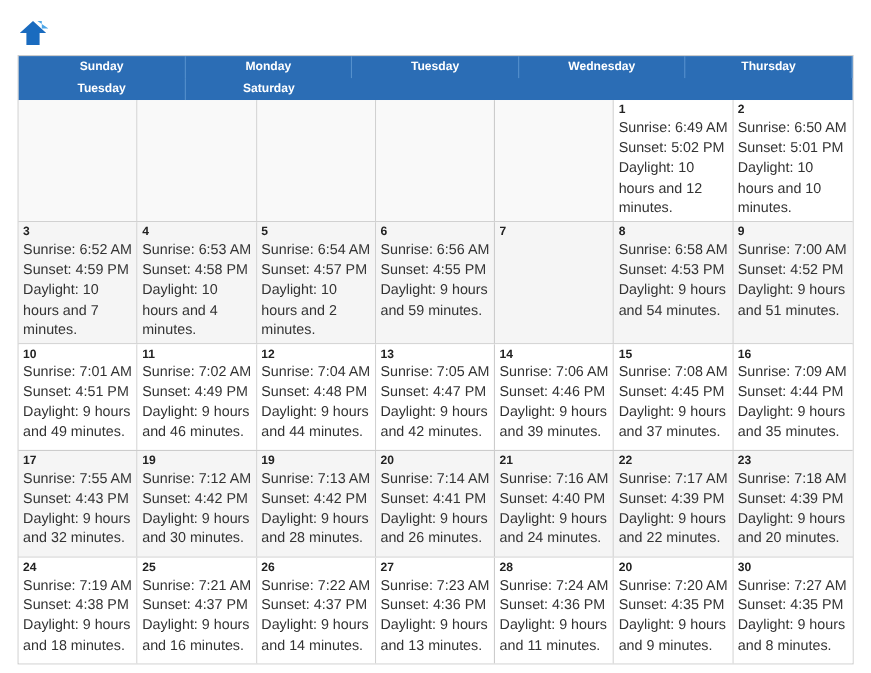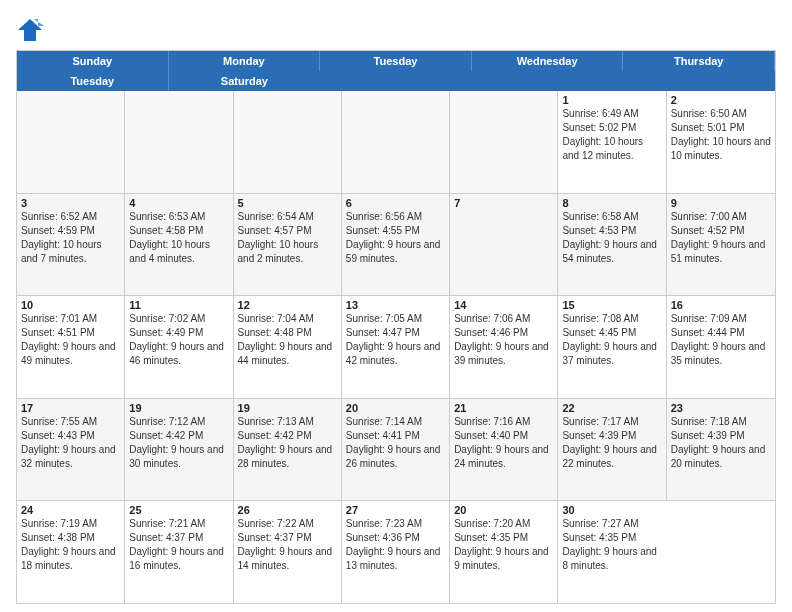--- a/index.html
+++ b/index.html
@@ -105,21 +105,21 @@
     .cal-cell:last-child { border-right: none; }
     .cal-cell.empty { background: #f9f9f9; }
     .cal-cell.alt-row { background: #f5f5f5; }
     .day-num {
       font-size: 11px;
       font-weight: bold;
       display: block;
       margin-bottom: 1px;
     }
     .day-info {
-      font-size: 10px;
+      font-size: 13px;
       line-height: 1.4;
       color: #333;
     }
   </style>
 </head>
 <body>
 
 <div class="page">
   <div class="header-area">
     <div class="logo">
@@ -316,20 +316,26 @@
 Sunset: 4:37 PM
 Daylight: 9 hours and 14 minutes.</div>
           </div>
           <div class="cal-cell">
             <span class="day-num">27</span>
             <div class="day-info">Sunrise: 7:23 AM
 Sunset: 4:36 PM
 Daylight: 9 hours and 13 minutes.</div>
           </div>
           <div class="cal-cell">
+            <span class="day-num">28</span>
+            <div class="day-info">Sunrise: 7:24 AM
+Sunset: 4:36 PM
+Daylight: 9 hours and 11 minutes.</div>
+          </div>
+          <div class="cal-cell">
             <span class="day-num">20</span>
             <div class="day-info">Sunrise: 7:20 AM
 Sunset: 4:35 PM
 Daylight: 9 hours and 9 minutes.</div>
           </div>
           <div class="cal-cell">
             <span class="day-num">30</span>
             <div class="day-info">Sunrise: 7:27 AM
 Sunset: 4:35 PM
 Daylight: 9 hours and 8 minutes.</div>

